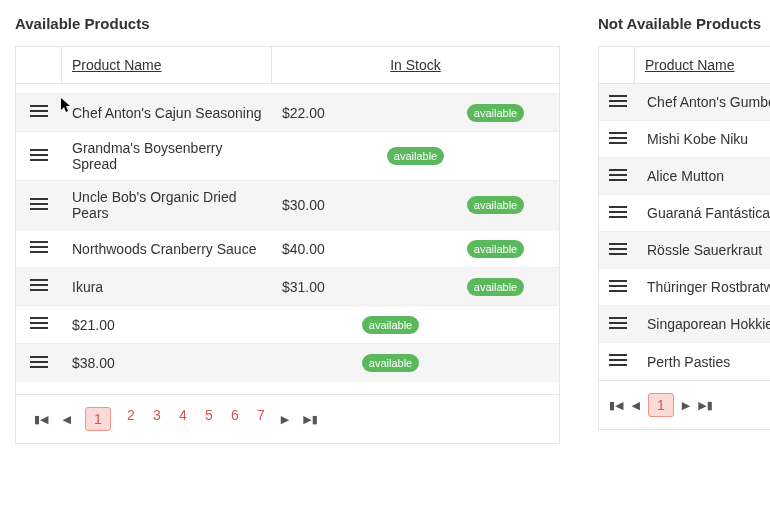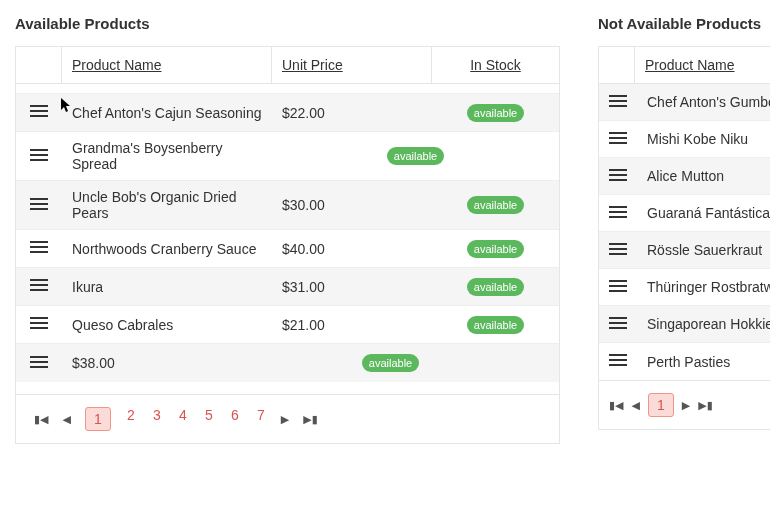--- a/index.html
+++ b/index.html
@@ -129,21 +129,20 @@
 </head>
 <body>
 
 <div class="wrap">
   <div class="panel-left">
     <div class="panel-title">Available Products</div>
     <div class="grid">
       <div class="grid-header">
         <div class="cell c-drag"></div>
         <div class="cell c-name-l">Product Name</div>
-        <div class="cell c-price">Unit Price</div>
         <div class="cell c-stock">In Stock</div>
       </div>
       <div class="grid-body">
         <div class="rows-inner" id="left-rows">
             <div class="row">
               <div class="cell c-drag"></div>
               <div class="cell c-name-l">Aniseed Syrup</div>
               <div class="cell c-price">$10.00</div>
               <div class="cell c-stock"></div>
             </div>
@@ -171,21 +170,20 @@
               <div class="cell c-stock"><span class="badge">available</span></div>
             </div>
             <div class="row alt">
               <div class="cell c-drag"><span class="drag-icon"><span></span></span></div>
               <div class="cell c-name-l">Ikura</div>
               <div class="cell c-price">$31.00</div>
               <div class="cell c-stock"><span class="badge">available</span></div>
             </div>
             <div class="row">
               <div class="cell c-drag"><span class="drag-icon"><span></span></span></div>
-              <div class="cell c-name-l">Queso Cabrales</div>
               <div class="cell c-price">$21.00</div>
               <div class="cell c-stock"><span class="badge">available</span></div>
             </div>
             <div class="row alt">
               <div class="cell c-drag"><span class="drag-icon"><span></span></span></div>
               <div class="cell c-price">$38.00</div>
               <div class="cell c-stock"><span class="badge">available</span></div>
             </div>
           </div>
         <svg class="cursor" style="left:45px; top:14px;" viewBox="0 0 12 16">

